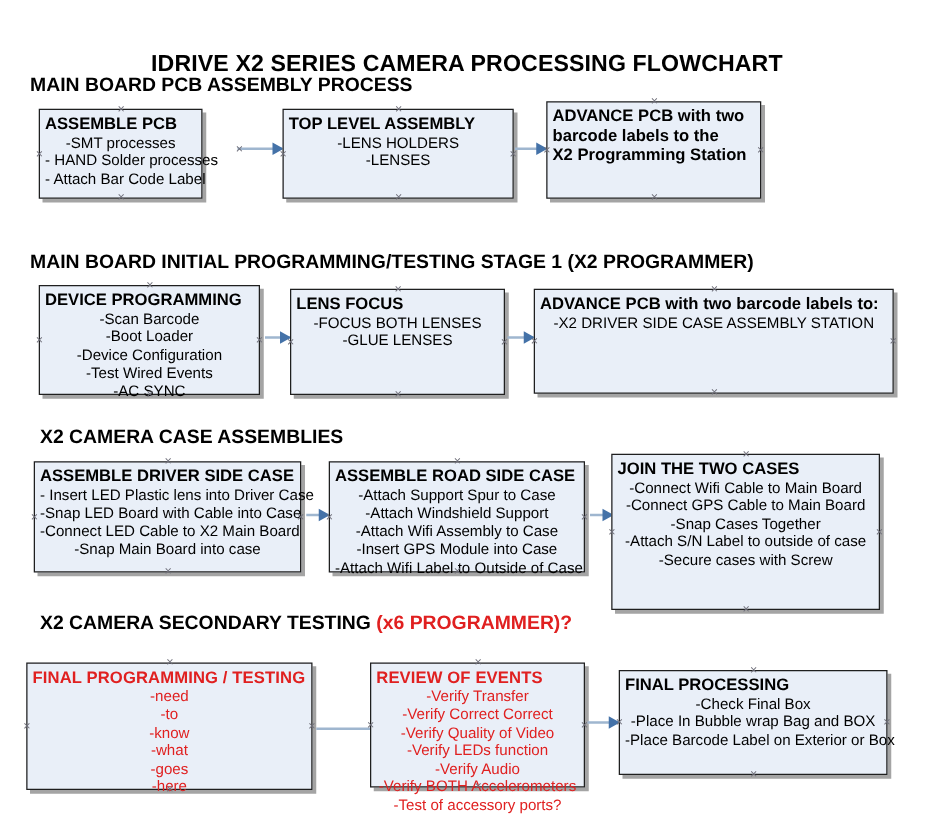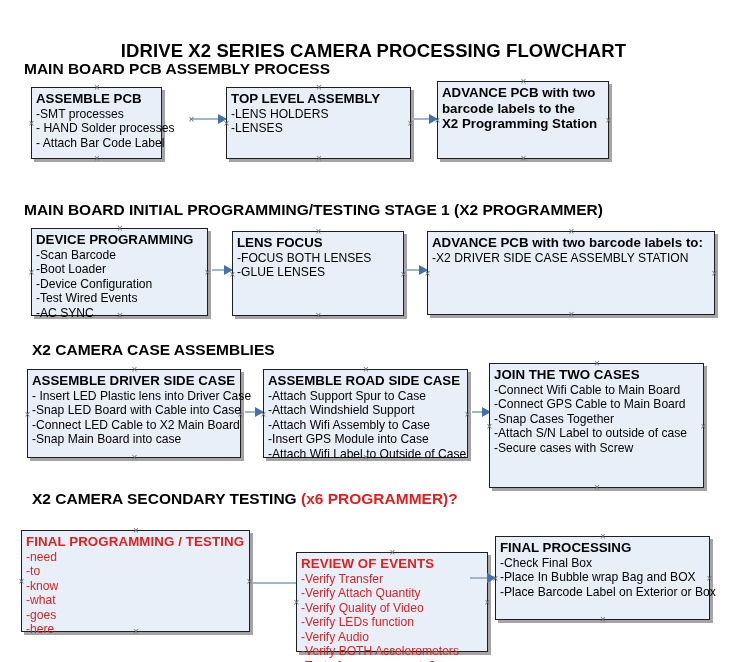--- a/index.html
+++ b/index.html
@@ -60,20 +60,21 @@
     font-weight: bold;
     line-height: 1.18;
     color: #000000;
     white-space: nowrap;
   }
   .pbox .ln {
     font-size: 12.1px;
     line-height: 1.20;
     color: #000000;
     white-space: nowrap;
+    text-align: center;
   }
   .pbox.red .hd, .pbox.red .ln {
     color: #e02020;
   }
   .pbox.red .hd { letter-spacing: 0.1px; }
 
   
   .conn {
     position: absolute;
     height: 10px;
@@ -276,24 +277,24 @@
     <div class="xh" style="left:50%; top:-5px; margin-left:-4px;"></div>
     <div class="xh" style="left:-5px; top:50%; margin-top:-4px;"></div>
     <div class="xh" style="right:-5px; top:50%; margin-top:-4px;"></div>
     <div class="xh" style="left:50%; bottom:-5px; margin-left:-4px;"></div>
   </div>
 
   <div class="conn" style="left:253px; top:578px; width:43px;">
     <div class="shaft"></div>
   </div>
 
-  <div class="pbox red" style="left:296px; top:552px; width:192px; height:100px;">
+  <div class="pbox red" style="left:296px; top:530px; width:172px; height:100px;">
     <div class="hd">REVIEW OF EVENTS</div>
     <div class="ln">-Verify Transfer</div>
-    <div class="ln">-Verify Attach Quantity</div>
+    <div class="ln">-Verify Correct Correct</div>
     <div class="ln">-Verify Quality of Video</div>
     <div class="ln">-Verify LEDs function</div>
     <div class="ln">-Verify Audio</div>
     <div class="ln">-Verify BOTH Accelerometers</div>
     <div class="ln">-Test of accessory ports?</div>
     <div class="xh" style="left:50%; top:-5px; margin-left:-4px;"></div>
     <div class="xh" style="left:-5px; top:50%; margin-top:-4px;"></div>
     <div class="xh" style="right:-5px; top:50%; margin-top:-4px;"></div>
     <div class="xh" style="left:50%; bottom:-5px; margin-left:-4px;"></div>
   </div>

